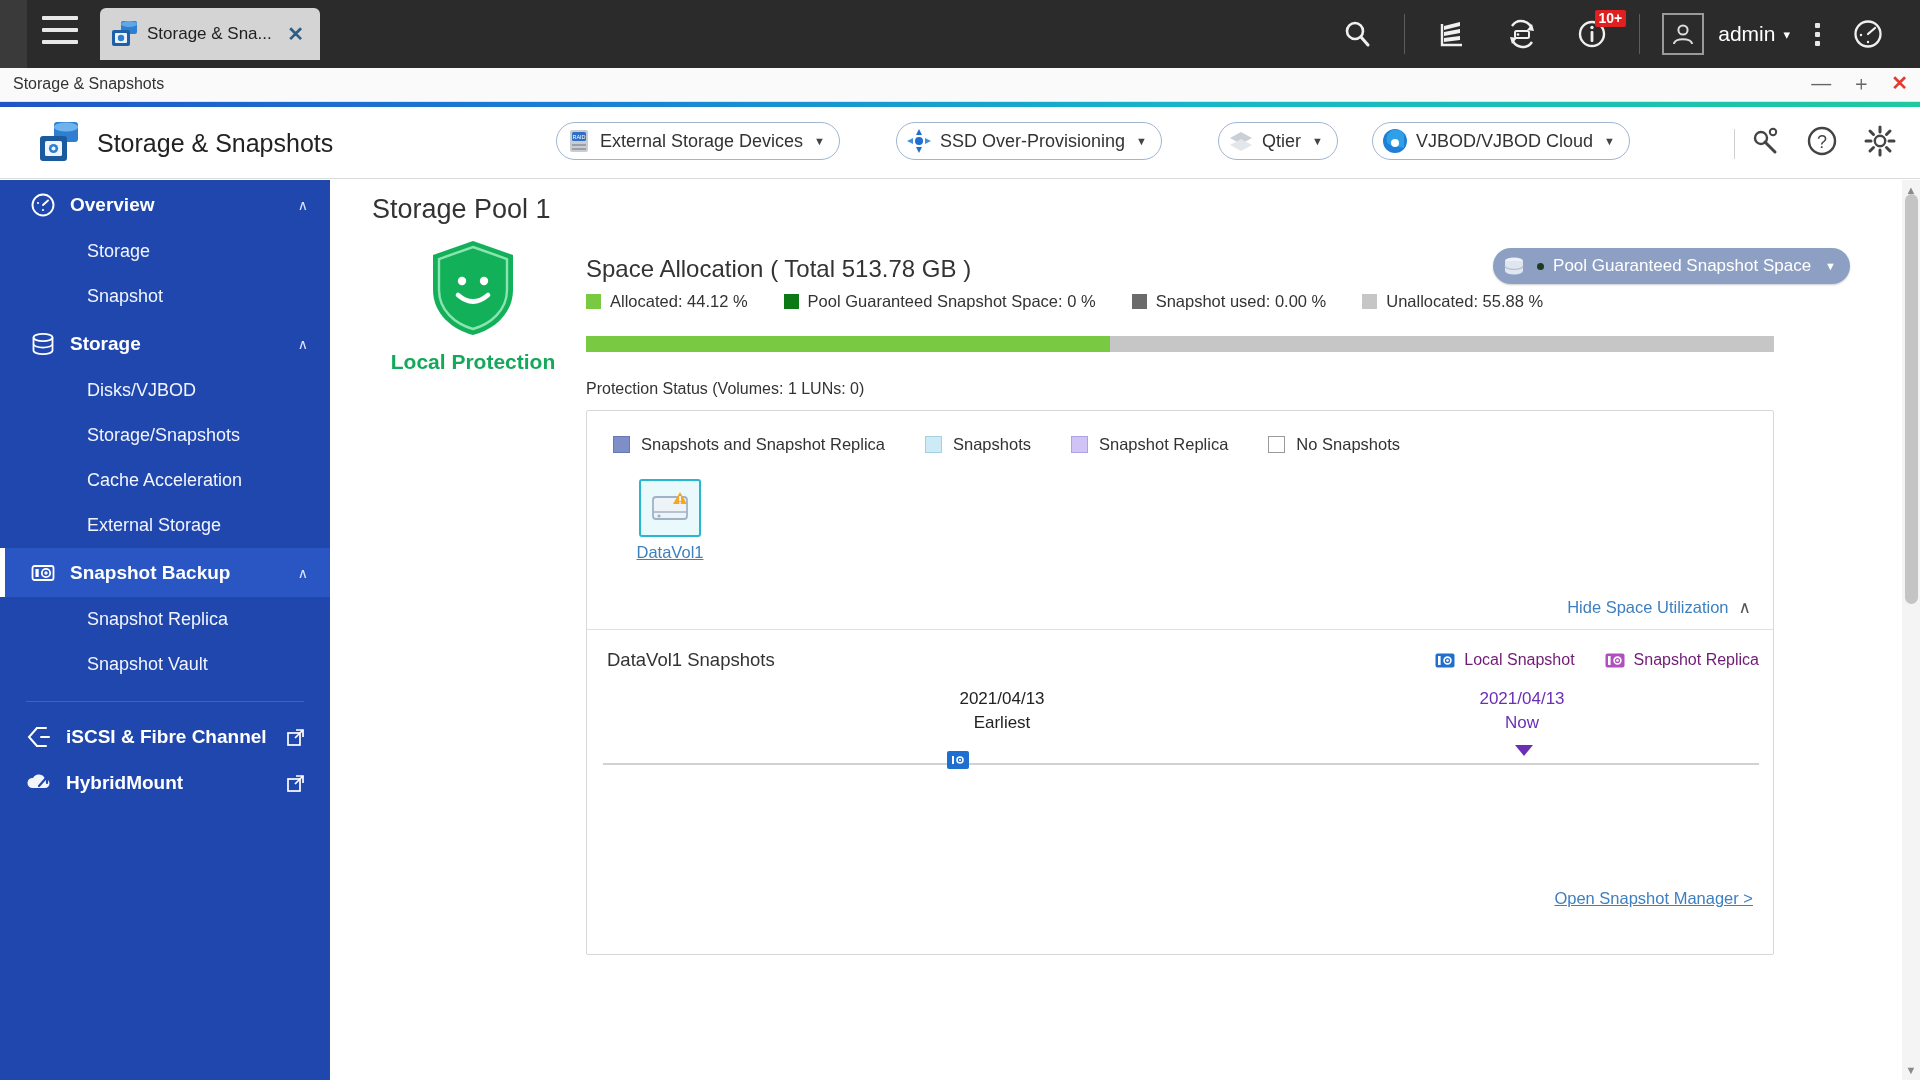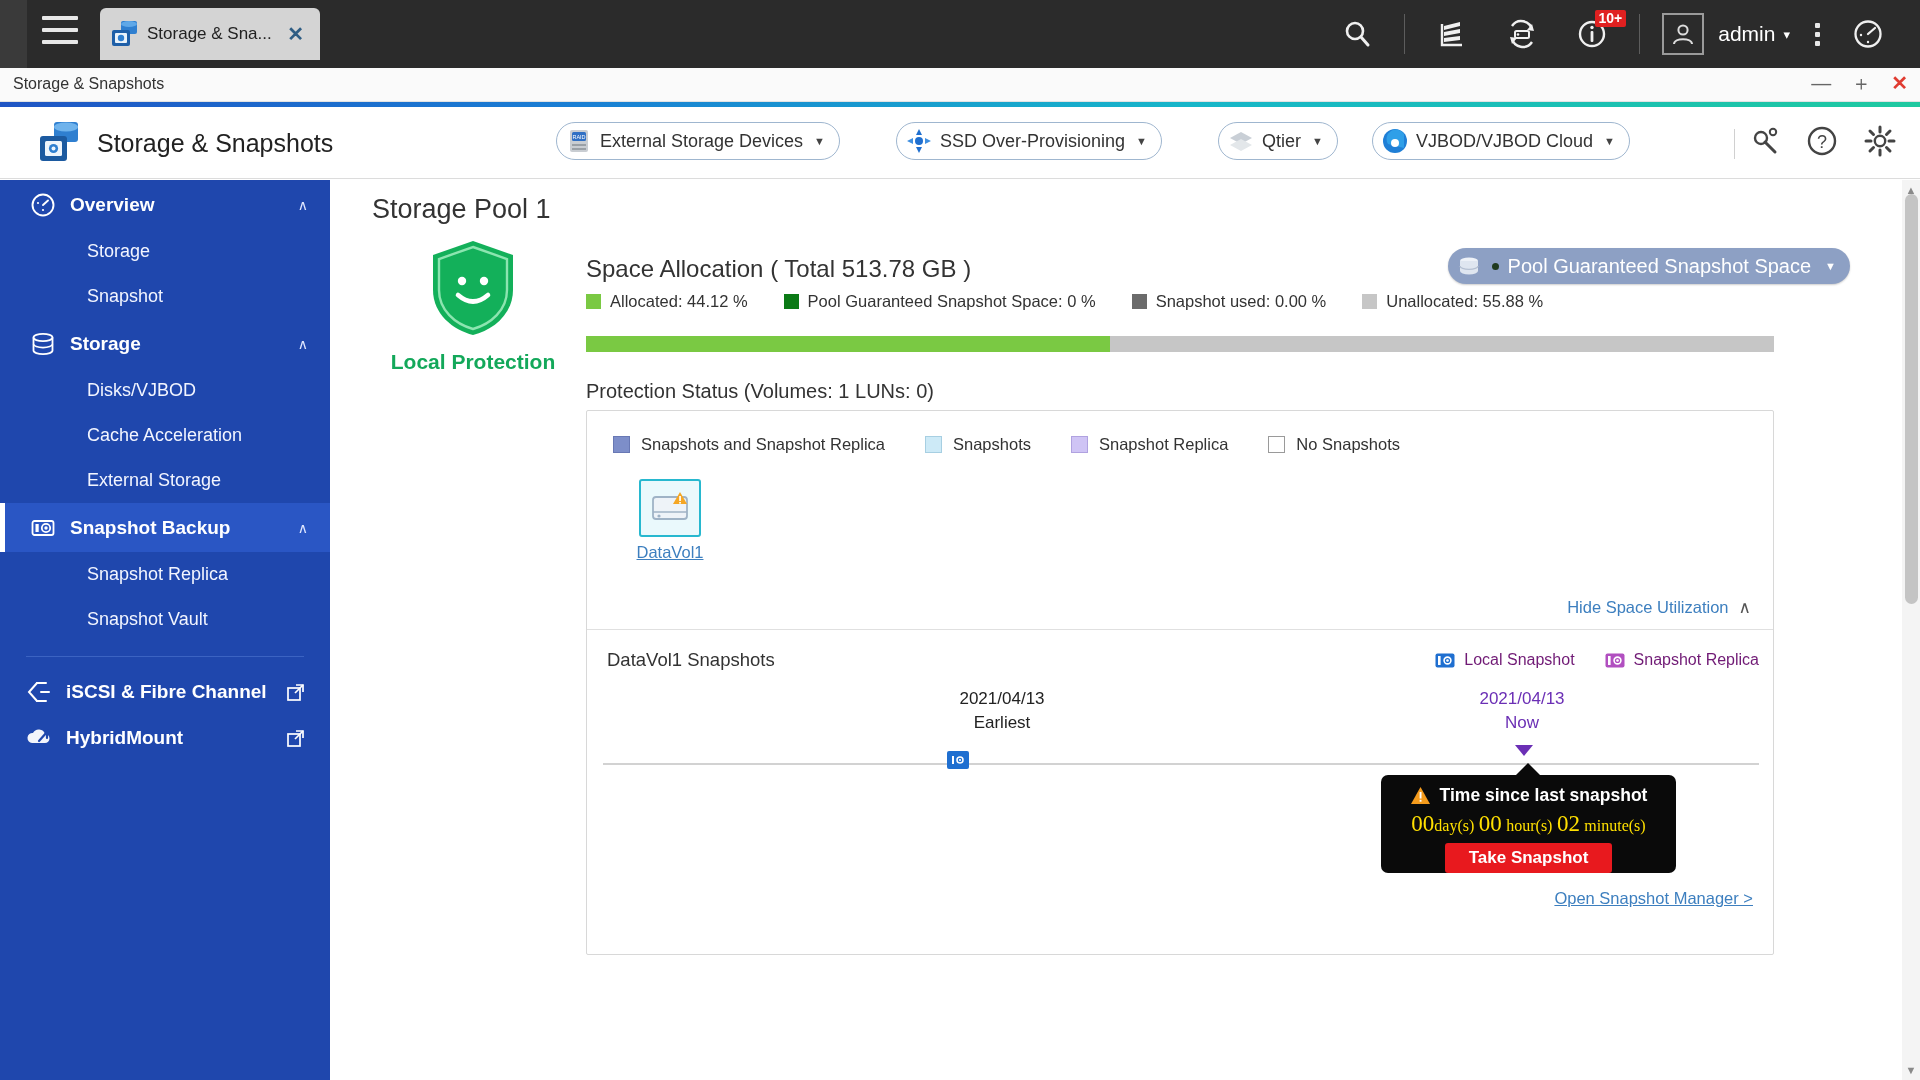--- a/index.html
+++ b/index.html
@@ -141,30 +141,30 @@
   .lg i { width: 15px; height: 15px; display: block; margin-right: 9px; }
   .lg span { font-size: 16.5px; color: #333; }
 
   .pgss-pill {
     position: absolute; right: 52px; top: 68px; height: 36px; border-radius: 18px;
     background: #8da0c4; display: flex; align-items: center; padding: 0 14px 0 8px;
     cursor: pointer; box-shadow: 0 1px 2px rgba(0,0,0,.2);
   }
   .pgss-pill .pp-ico { width: 26px; height: 26px; margin-right: 10px; }
   .pgss-pill .pp-dot { width: 7px; height: 7px; border-radius: 50%; background: #1f3a1f; margin-right: 9px; }
-  .pgss-pill .pp-txt { font-size: 20px; color: #ffffff; }
+  .pgss-pill .pp-txt { font-size: 17px; color: #ffffff; }
   .pgss-pill .pp-car { margin-left: 14px; font-size: 11px; color: #fff; }
 
   .bar-track {
     position: absolute; left: 256px; top: 156px; width: 1188px; height: 16px;
     background: #c6c6c6;
   }
   .bar-fill { position: absolute; left: 0; top: 0; height: 16px; background: #7ac943; }
 
-  .prot-title { position: absolute; left: 256px; top: 200px; font-size: 20px; color: #333; }
+  .prot-title { position: absolute; left: 256px; top: 200px; font-size: 16px; color: #333; }
 
   .panel {
     position: absolute; left: 256px; top: 230px; width: 1188px; height: 545px;
     border: 1px solid #d8d8d8; background: #fff; border-radius: 2px;
   }
   .panel-legend { position: absolute; left: 26px; top: 24px; display: flex; align-items: center; }
   .pl { display: flex; align-items: center; margin-right: 40px; }
   .pl i { width: 17px; height: 17px; display: block; margin-right: 11px; }
   .pl span { font-size: 16.5px; color: #333; }
 
@@ -427,20 +427,21 @@
   <div class="sb-group">
     <svg class="sb-ico" viewBox="0 0 26 26">
       <ellipse cx="13" cy="6.5" rx="9.5" ry="3.6" fill="none" stroke="#fff" stroke-width="1.8"></ellipse>
       <path d="M3.5 6.5 L3.5 19.5 A9.5 3.6 0 0 0 22.5 19.5 L22.5 6.5" fill="none" stroke="#fff" stroke-width="1.8"></path>
       <path d="M3.5 13 A9.5 3.6 0 0 0 22.5 13" fill="none" stroke="#fff" stroke-width="1.6"></path>
     </svg>
     <span class="sb-txt">Storage</span>
     <span class="sb-chev">∧</span>
   </div>
   <div class="sb-sub">Disks/VJBOD</div>
+  <div class="sb-sub">Storage/Snapshots</div>
   <div class="sb-sub">Cache Acceleration</div>
   <div class="sb-sub">External Storage</div>
 
   <div class="sb-group active">
     <svg class="sb-ico" viewBox="0 0 26 26">
       <rect x="2.5" y="6" width="21" height="14" rx="2" fill="none" stroke="#fff" stroke-width="1.8"></rect>
       <rect x="5.5" y="9" width="3.2" height="8" fill="#fff"></rect>
       <circle cx="16" cy="13" r="4.2" fill="none" stroke="#fff" stroke-width="1.8"></circle>
       <circle cx="16" cy="13" r="1.7" fill="#fff"></circle>
     </svg>
@@ -610,36 +611,20 @@
     <div class="tl-line"></div>
     <div class="tl-marker">
       <svg width="16" height="12" viewBox="0 0 16 12">
         <rect x="2" y="2" width="2" height="8" fill="#fff"></rect>
         <circle cx="10" cy="6" r="3" fill="none" stroke="#fff" stroke-width="1.5"></circle>
         <circle cx="10" cy="6" r="1.1" fill="#fff"></circle>
       </svg>
     </div>
     <div class="tl-now-tri"></div>
 
-    <div class="tooltip">
-      <div class="tt-row1">
-        <svg class="tt-warn" viewBox="0 0 21 19">
-          <polygon points="10.5,1 20,18 1,18" fill="#f59b1c"></polygon>
-          <rect x="9.6" y="6" width="1.9" height="6.5" fill="#fff"></rect>
-          <rect x="9.6" y="13.8" width="1.9" height="1.9" fill="#fff"></rect>
-        </svg>
-        <span>Time since last snapshot</span>
-      </div>
-      <div class="tt-time">
-        <b>00</b><em>day(s)</em>
-        <b>00</b> <em>hour(s)</em>
-        <b>02</b> <em>minute(s)</em>
-      </div>
-      <button class="tt-btn">Take Snapshot</button>
-    </div>
 
     <div class="open-mgr">Open Snapshot Manager &gt;</div>
   </div>
 </div>
 
 <div class="vscroll">
   <div class="varrow" style="top:4px">▲</div>
   <div class="varrow" style="bottom:4px">▼</div>
 </div>
 <div class="vthumb"></div>

